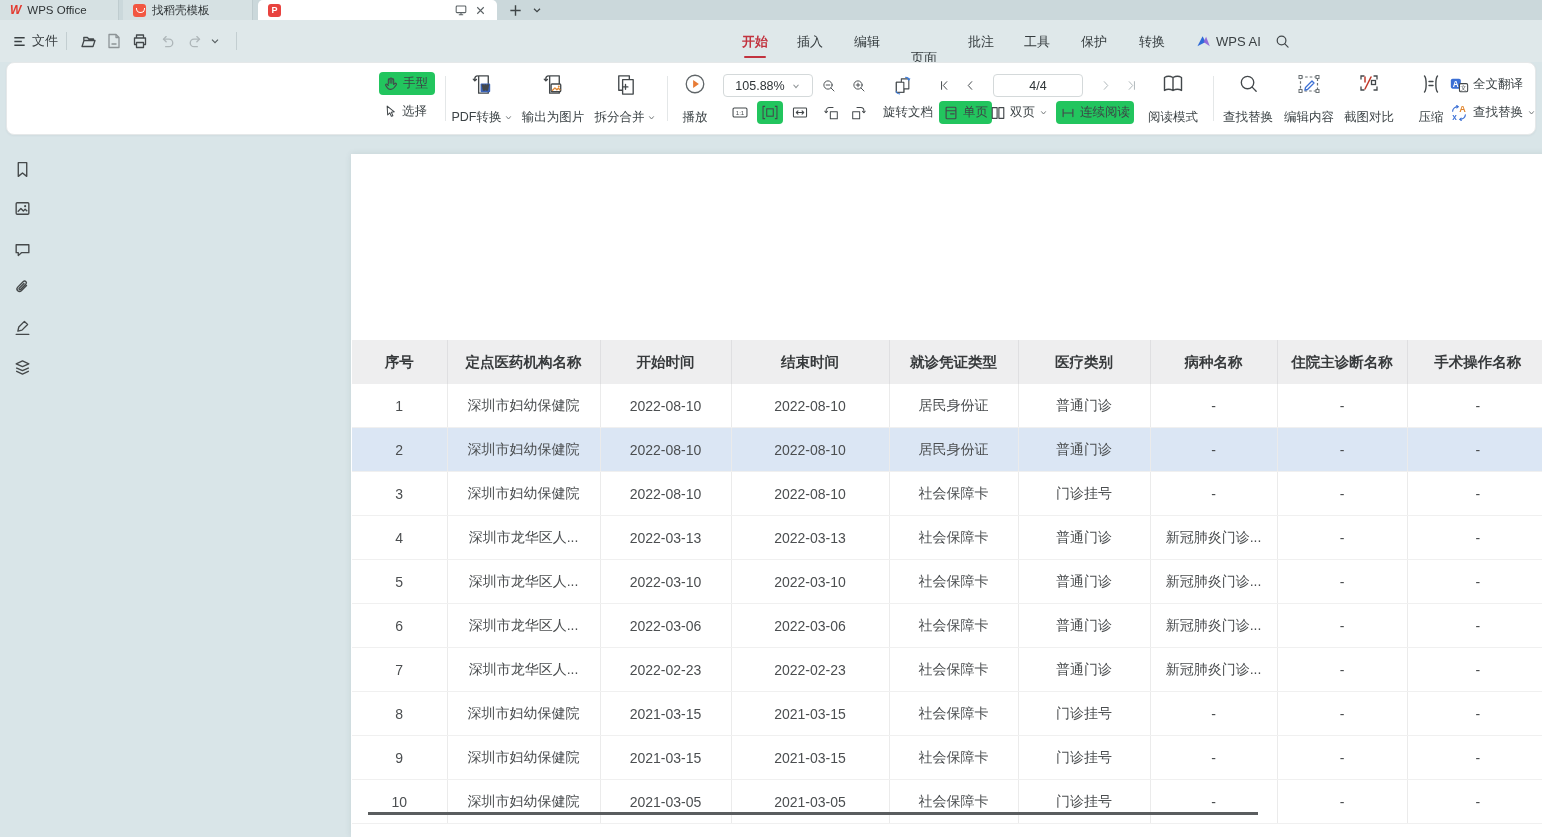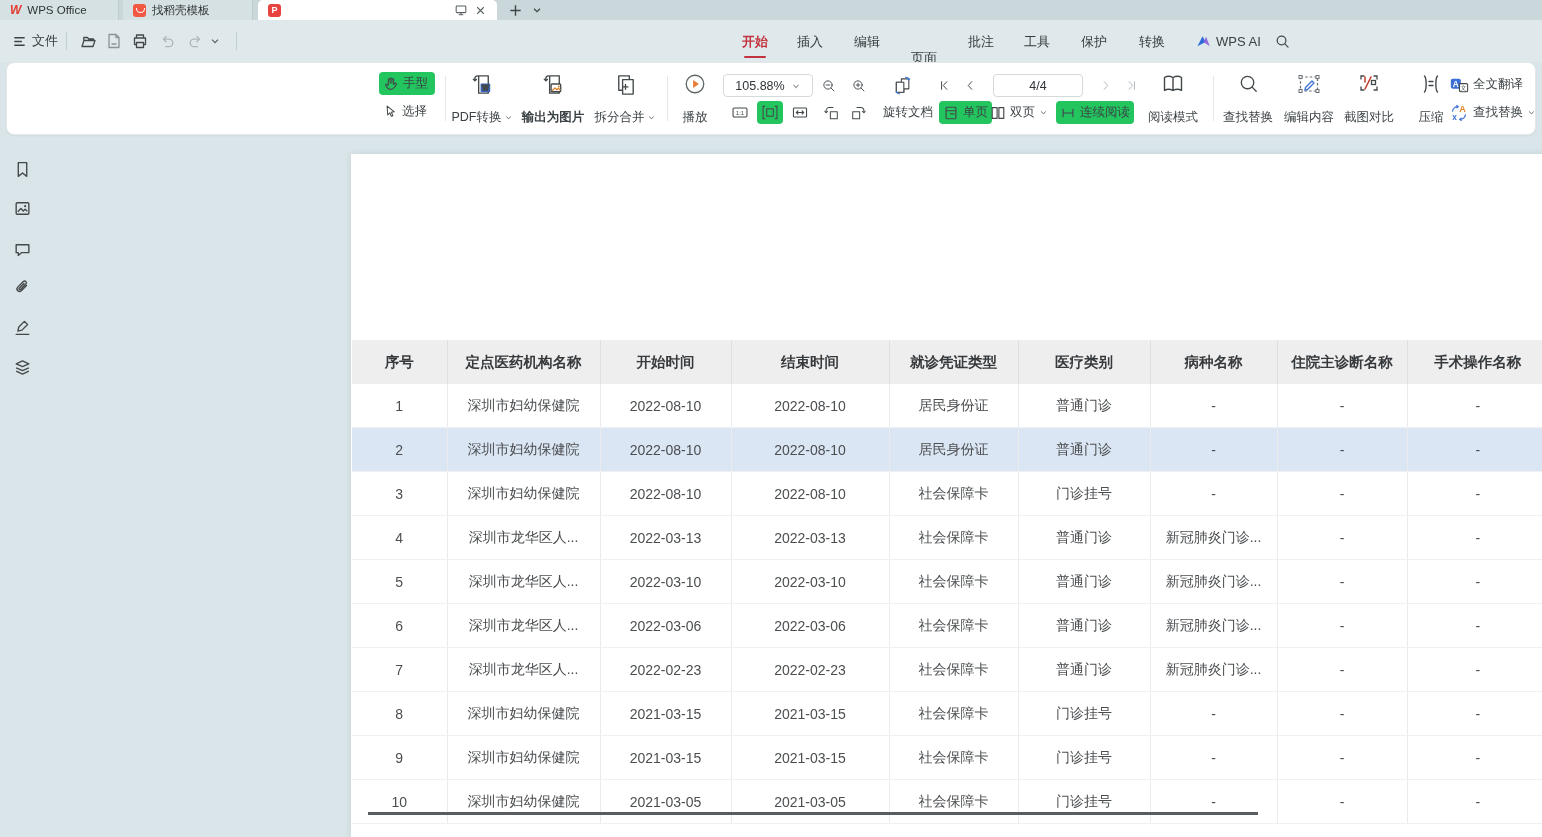--- a/index.html
+++ b/index.html
@@ -191,21 +191,21 @@
           <rect x="11" y="12" width="10" height="9" rx="1" fill="#3b63b8" stroke="none"></rect>
           <text x="16" y="19" font-size="7" font-weight="bold" fill="#fff" text-anchor="middle" font-family="Liberation Sans,sans-serif">W</text>
         </svg>
       <span class="lblrow">
           <span>PDF转换</span>
         <svg class="chev" width="9" height="9" viewBox="0 0 12 12" fill="none" stroke="#43484b" stroke-width="1.3">
             <path d="M3 4.5L6 8l3-3.5"></path>
           </svg>
         </span>
     </div>
-    <div class="tallbtn" style="left:508px;width:76px;font-weight:bold;">
+    <div class="tallbtn" style="left:508px;width:76px;">
       <svg width="25" height="25" viewBox="0 0 26 26" fill="none" stroke="#43484b" stroke-width="1.4" stroke-linejoin="round">
           <path d="M9 4h10v18H9z"></path>
           <path d="M5 9V7a3 3 0 0 1 3-3" stroke-linecap="round"></path>
           <path d="M5 9l-1.6-1.6M5 9l1.7-1.3" stroke-linecap="round"></path>
           <rect x="10.5" y="12.5" width="10" height="8" rx="1" fill="#fff"></rect>
           <path d="M11.5 19.5l3-3 2 2 1.6-1.6 2 2" stroke="#e0862f"></path>
           <circle cx="18.5" cy="15" r="1" fill="#e0862f" stroke="none"></circle>
         </svg>
       <span class="lblrow">
           <span>输出为图片</span>

